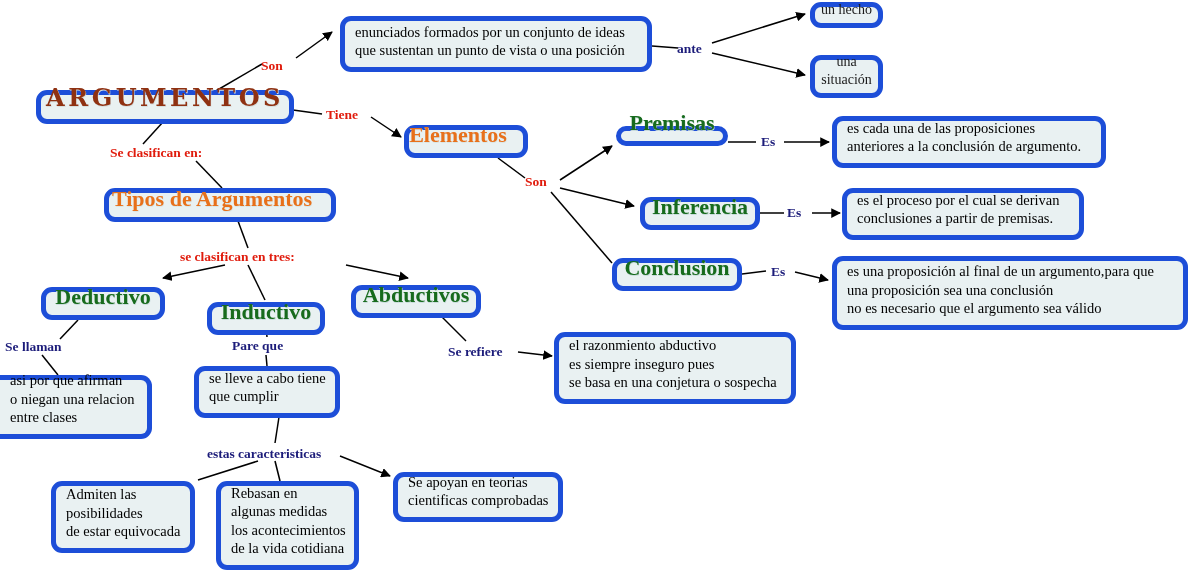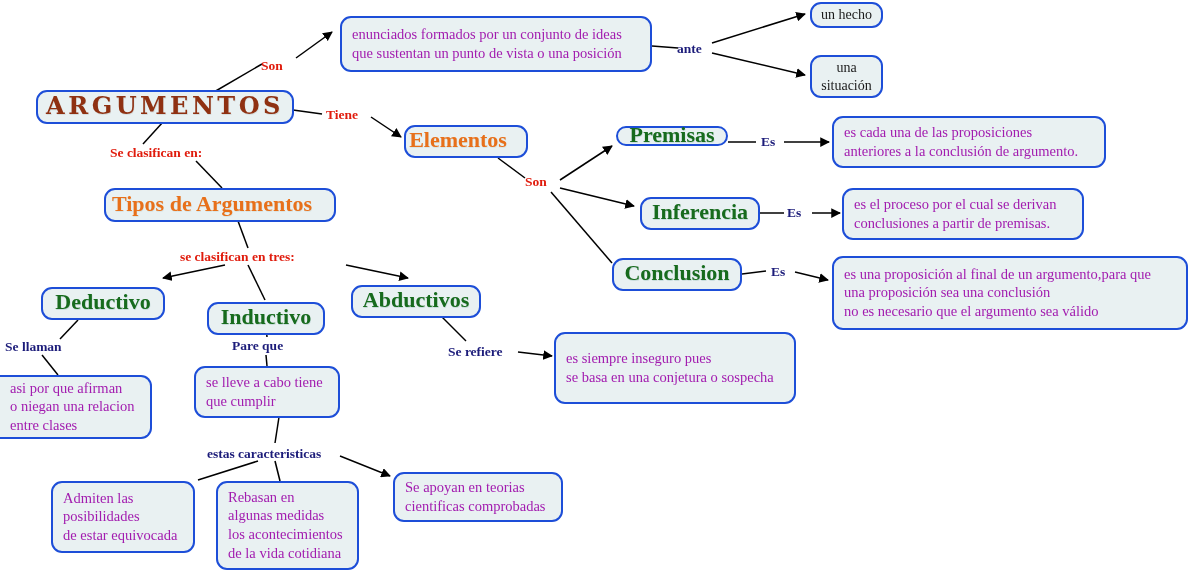--- a/index.html
+++ b/index.html
@@ -20,35 +20,35 @@
     position: absolute;
     left: 0; top: 0;
     width: 1194px;
     height: 571px;
     pointer-events: none;
   }
   .node {
     position: absolute;
     box-sizing: border-box;
     background: #e9f1f2;
-    border: 2px solid #1d4ed8;
+    border: 5px solid #1d4ed8;
     border-radius: 11px;
     display: flex;
     flex-direction: column;
-    justify-content: center;
+    justify-content: flex-end;
   }
   .node .line {
     white-space: pre;
     line-height: 1.28;
   }
   
   .n-detail {
     padding: 6px 10px 7px 10px;
     font-size: 14.5px;
-    color: #a21caf;
+    color: #000000;
   }
   
   .n-small {
     padding: 4px 9px;
     font-size: 14px;
     color: #1a1a1a;
     align-items: center;
   }
   
   .n-concept {
@@ -223,20 +223,21 @@
   </div>
   <div class="node n-detail" style="left:194px; top:366px; width:146px; height:52px;">
     <span class="line">se lleve a cabo tiene</span>
     <span class="line">que cumplir</span>
   </div>
 
   <div class="node n-concept" style="left:351px; top:285px; width:130px; height:33px;">
     <span class="line">Abductivos</span>
   </div>
   <div class="node n-detail" style="left:554px; top:332px; width:242px; height:72px;">
+    <span class="line">el razonmiento abductivo</span>
     <span class="line">es siempre inseguro pues</span>
     <span class="line">se basa en una conjetura o sospecha</span>
   </div>
 
   <div class="node n-detail" style="left:51px; top:481px; width:144px; height:72px;">
     <span class="line">Admiten las</span>
     <span class="line">posibilidades</span>
     <span class="line">de estar equivocada</span>
   </div>
 

